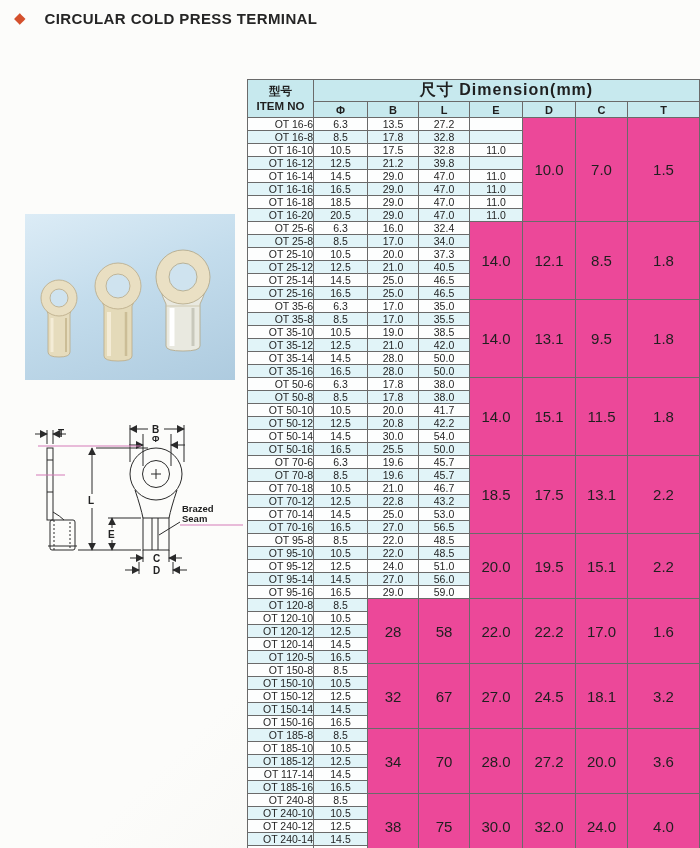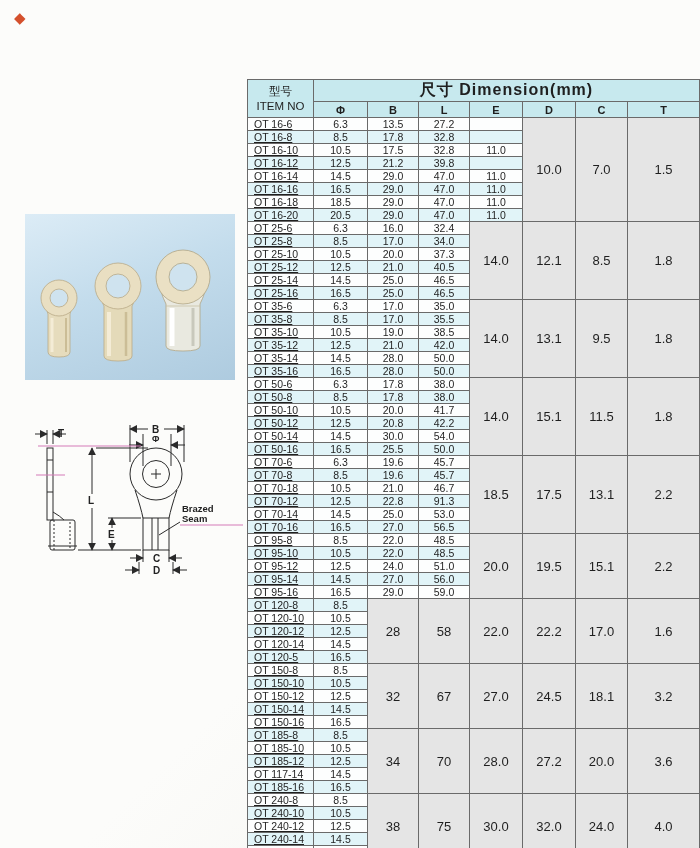--- a/index.html
+++ b/index.html
@@ -39,36 +39,37 @@
     background:#fdfefe;
   }
   .spec-table th,.spec-table td{
     border:1px solid #6a6a6a;
     padding:0;margin:0;
     text-align:center;vertical-align:middle;
     font-size:10.5px;color:#1f1f1f;
     overflow:hidden;white-space:nowrap;
   }
   .spec-table thead th{background:#c7e9ee;}
-  .spec-table .head-item{font-size:11.5px;line-height:1.25;font-weight:normal;}
+  .spec-table .head-item{font-size:11.5px;line-height:1.25;font-weight:bold;}
   .spec-table .head-dim{font-size:16px;font-weight:bold;letter-spacing:1px;height:16px;}
   .spec-table .head-col{font-size:11px;font-weight:bold;height:15px;}
   .spec-table tbody tr{height:12.7px;}
-  .spec-table tbody td.item{text-align:left;padding-left:6px;text-decoration:underline;}
+  .spec-table tbody td.item{text-align:right;padding-left:6px;}
   .spec-table tbody tr.alt td.rowcell{background:#e1f4f8;}
-  .spec-table tbody td.merged{background:#e5e5e5;font-size:13px;text-align:center;}
+  .spec-table tbody td.merged{background:#ec4899;font-size:15px;text-align:center;}
   .spec-table tbody tr.group-start td{border-top:1px solid #3d3d3d;}
 </style>
 </head>
 <body>
 
 <div class="page">
 
   <div class="title-row">
     <span class="bullet">◆</span>
+    <span class="title-en">CIRCULAR COLD PRESS TERMINAL</span>
   </div>
 
 
   <div class="photo">
     <svg width="210" height="166" viewBox="0 0 210 166">
 
       <g stroke="#b9a987" stroke-width="0.8">
         <path d="M23 100 Q20 92 20 86 L48 86 Q48 92 45 100 L45 138 Q45 143 34 143 Q23 143 23 138 Z" fill="#e6dcbd"></path>
         <circle cx="34" cy="84" r="18" fill="#e9dfc2"></circle>
         <circle cx="34" cy="84" r="9" fill="#cfe3ef"></circle>
@@ -406,21 +407,21 @@
         <tr>
           <td class="item rowcell">OT 70-18</td>
           <td class="rowcell">10.5</td>
           <td class="rowcell">21.0</td>
           <td class="rowcell">46.7</td>
         </tr>
         <tr class="alt">
           <td class="item rowcell">OT 70-12</td>
           <td class="rowcell">12.5</td>
           <td class="rowcell">22.8</td>
-          <td class="rowcell">91.3</td>
+          <td class="rowcell">43.2</td>
         </tr>
         <tr>
           <td class="item rowcell">OT 70-14</td>
           <td class="rowcell">14.5</td>
           <td class="rowcell">25.0</td>
           <td class="rowcell">53.0</td>
         </tr>
         <tr class="alt">
           <td class="item rowcell">OT 70-16</td>
           <td class="rowcell">16.5</td>

